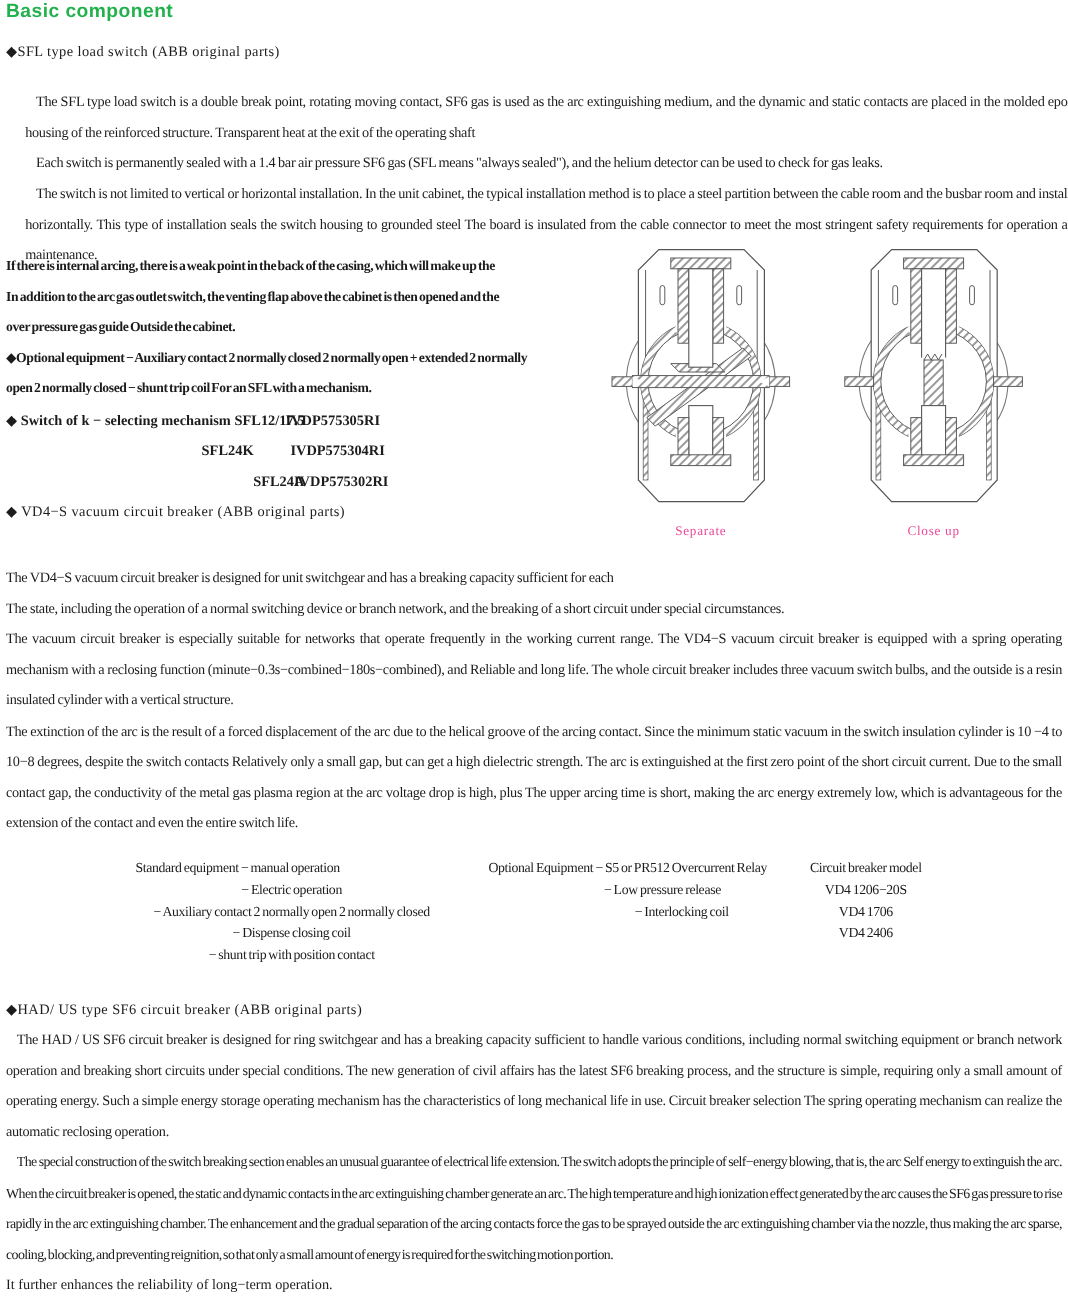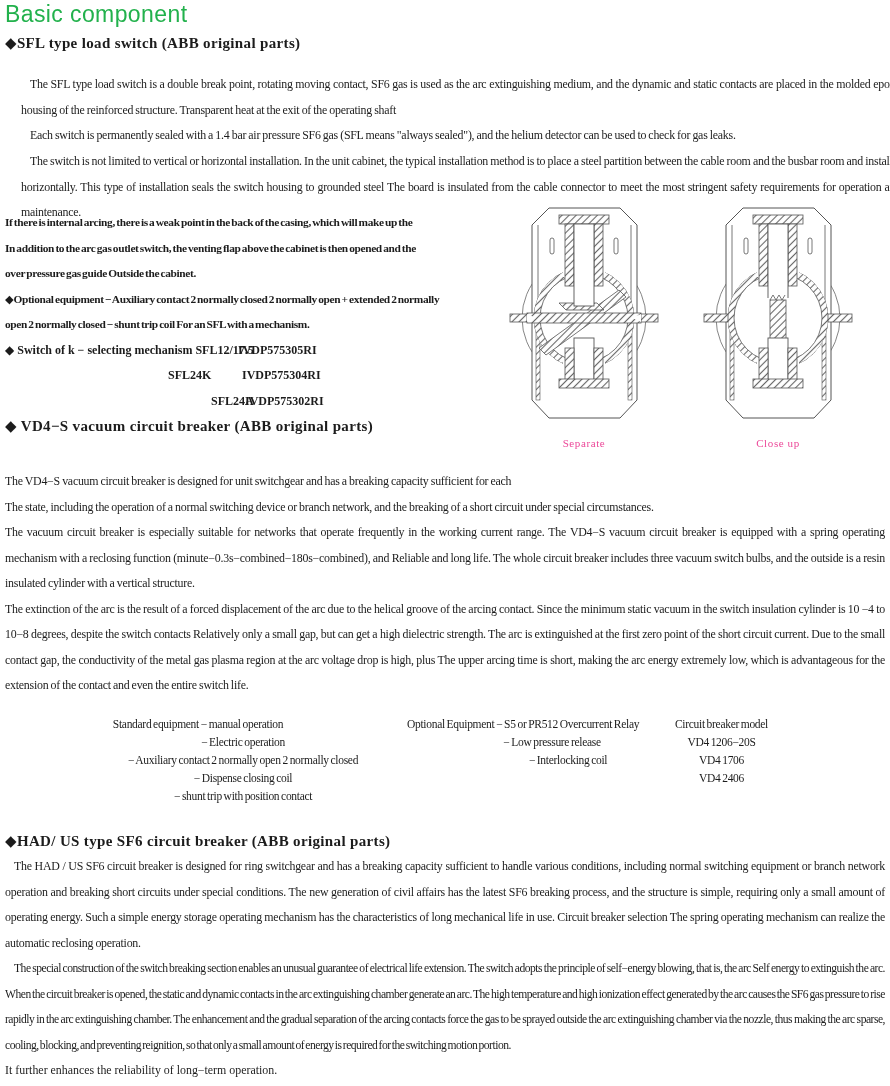--- a/index.html
+++ b/index.html
@@ -1,23 +1,23 @@
 <!DOCTYPE html>
 <html><head>
 <meta charset="utf-8">
 <style>
   html,body{margin:0;padding:0;background:#fff;}
   .page{position:relative;width:890px;height:1086px;background:#fff;overflow:hidden;
         font-family:"Liberation Serif","DejaVu Sans",serif;color:#1c1c1c;}
   .abs{position:absolute;}
   
   .title{left:5px;top:1px;font-family:"Liberation Sans","DejaVu Sans",sans-serif;
-         font-weight:normal;font-size:23px;letter-spacing:.4px;}
-  
-  .h{font-weight:bold;font-size:15px;letter-spacing:.35px;line-height:25.5px;}
+         font-weight:bold;font-size:16px;letter-spacing:.4px;}
+  
+  .h{font-weight:normal;font-size:12px;letter-spacing:.35px;line-height:25.5px;}
   .h-sfl{left:5px;top:31px;}
   .h-had{left:5px;top:829px;}
   
   .para{left:5px;width:880px;font-size:11.9px;letter-spacing:-.25px;word-spacing:-.5px;
         line-height:25.5px;text-align:justify;margin:16px;}
   .ind{text-indent:9px;}
   .p-sfl1{top:56px;}
   .p-sfl2{top:107px;}
   .p-sfl3{top:133px;}
   .vd4block{left:5px;top:469px;width:880px;}

